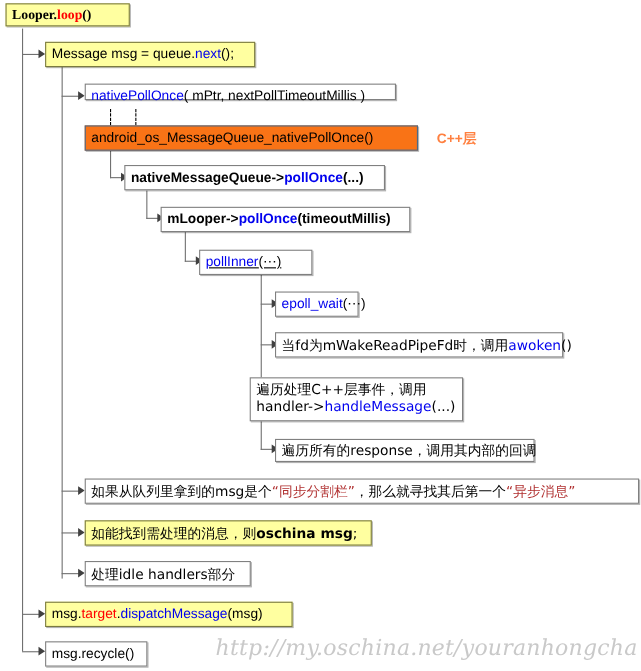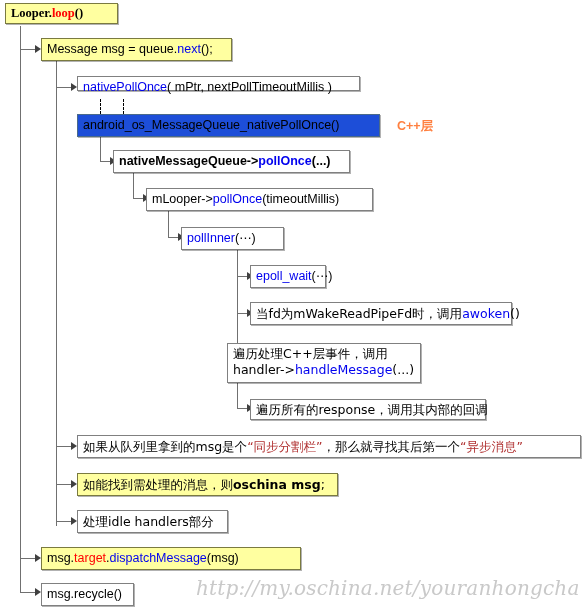--- a/index.html
+++ b/index.html
@@ -27,21 +27,21 @@
     color: #000000;
     padding: 3px 5px 3px 5px;
     white-space: nowrap;
     box-shadow: 1px 1px 0 rgba(0,0,0,0.30);
   }
   .node.yellow {
     background: #ffffa0;
     border: 1px solid #7a7a40;
   }
   .node.blue {
-    background: #1d4ed8;
+    background: #f97316;
     border: 1px solid #4a6a8a;
   }
   .node.plain {
     background: #ffffff;
   }
   .node.two-line {
     white-space: normal;
     line-height: 16px;
   }
   .t-blue  { color: #0000ee; }
@@ -154,25 +154,25 @@
   <div class="node blue" style="left:77px; top:114px; width:303px; height:23px;">
     <span>android_os_MessageQueue_nativePollOnce()</span>
   </div>
 
   <div class="layer-label" style="left:397px; top:118px;">C++层</div>
 
   <div class="node plain" style="left:113px; top:150px; width:237px; height:23px;font-weight:bold;">
     <span>nativeMessageQueue-&gt;</span><span class="t-blue">pollOnce</span><span>(...)</span>
   </div>
 
-  <div class="node plain" style="left:146px; top:188px; width:227px; height:23px;">
+  <div class="node plain" style="left:146px; top:188px; width:227px; height:23px;font-weight:bold;">
     <span>mLooper-&gt;</span><span class="t-blue">pollOnce</span><span>(timeoutMillis)</span>
   </div>
 
-  <div class="node plain" style="left:181px; top:227px; width:103px; height:23px;">
+  <div class="node plain" style="left:181px; top:227px; width:103px; height:23px;text-decoration:underline;">
     <span class="t-blue">pollInner</span><span>(⋯)</span>
   </div>
 
   <div class="node plain cjk" style="left:250px; top:302px; width:262px; height:23px;">
     <span>当fd为mWakeReadPipeFd时，调用</span><span class="t-blue">awoken</span><span>()</span>
   </div>
 
   <div class="node plain" style="left:250px; top:265px; width:76px; height:23px;">
     <span class="t-blue">epoll_wait</span><span>(⋯)</span>
   </div>
@@ -191,21 +191,21 @@
   </div>
 
   <div class="node yellow cjk" style="left:77px; top:473px; width:261px; height:23px;">
     <span>如能找到需处理的消息，则</span><span class="t-bold">oschina msg</span><span>;</span>
   </div>
 
   <div class="node plain cjk" style="left:77px; top:510px; width:151px; height:23px;">
     <span>处理idle handlers部分</span>
   </div>
 
-  <div class="node yellow" style="left:41px; top:547px; width:260px; height:23px;">
+  <div class="node yellow" style="left:41px; top:547px; width:225px; height:23px;">
     <span>msg.</span><span class="t-red">target</span><span>.</span><span class="t-blue">dispatchMessage</span><span>(msg)</span>
   </div>
 
   <div class="node plain" style="left:41px; top:583px; width:93px; height:23px;">
     <span>msg.recycle()</span>
   </div>
 
   <div class="watermark" style="left:196px; top:576px;">http://my.oschina.net/youranhongcha</div>
 
 </div>

